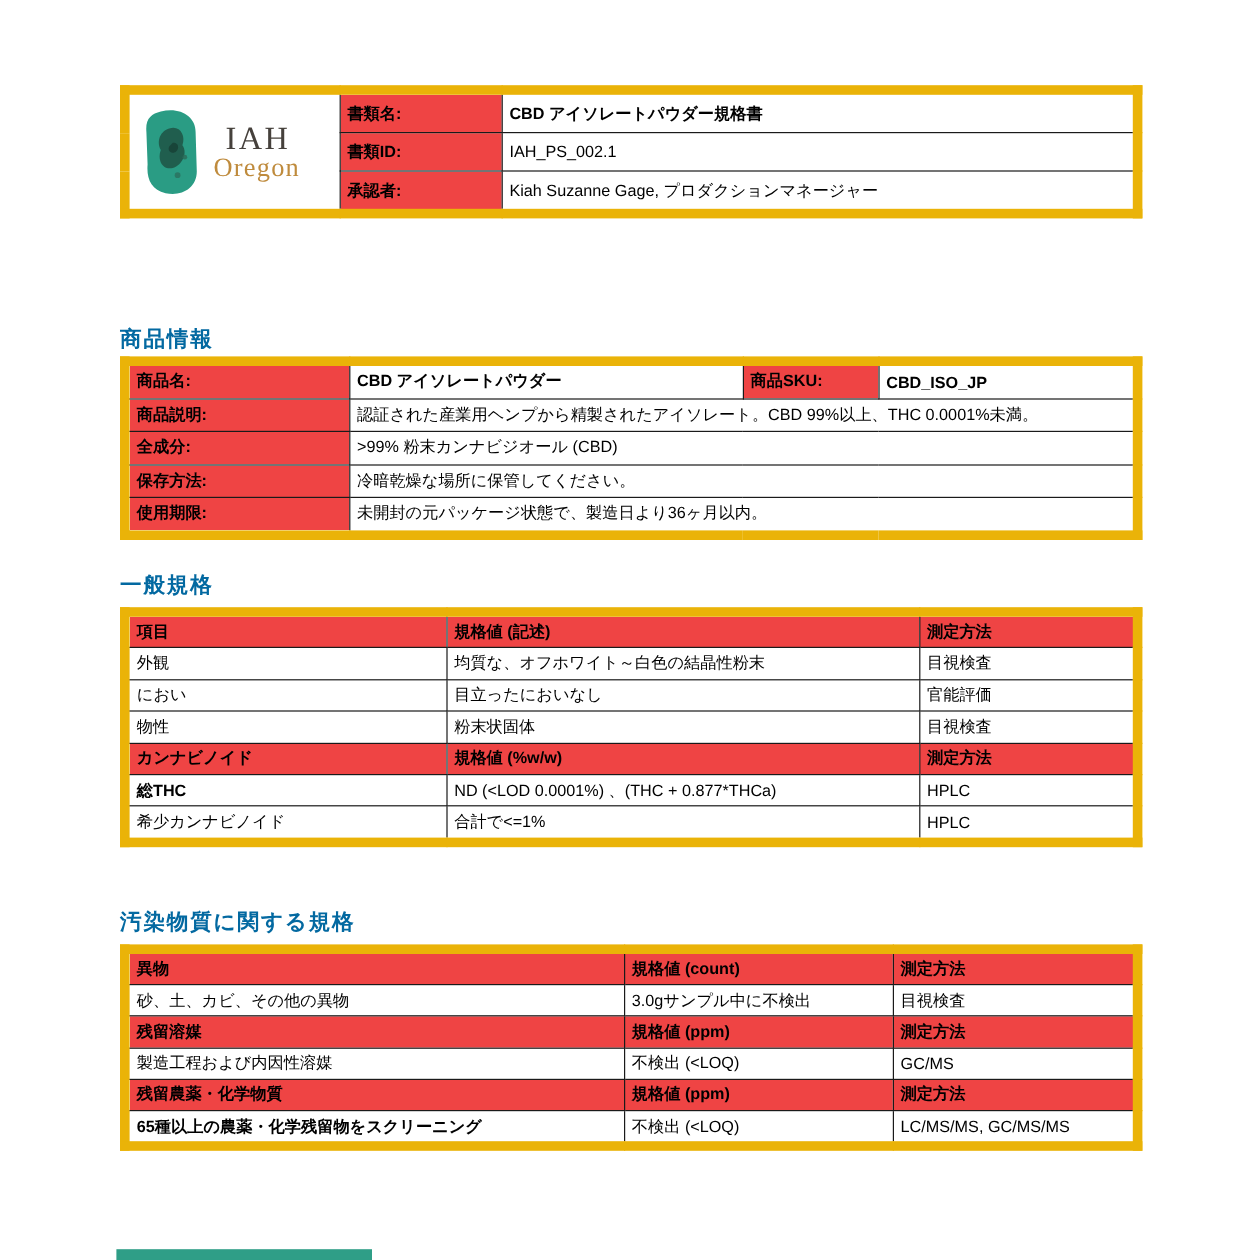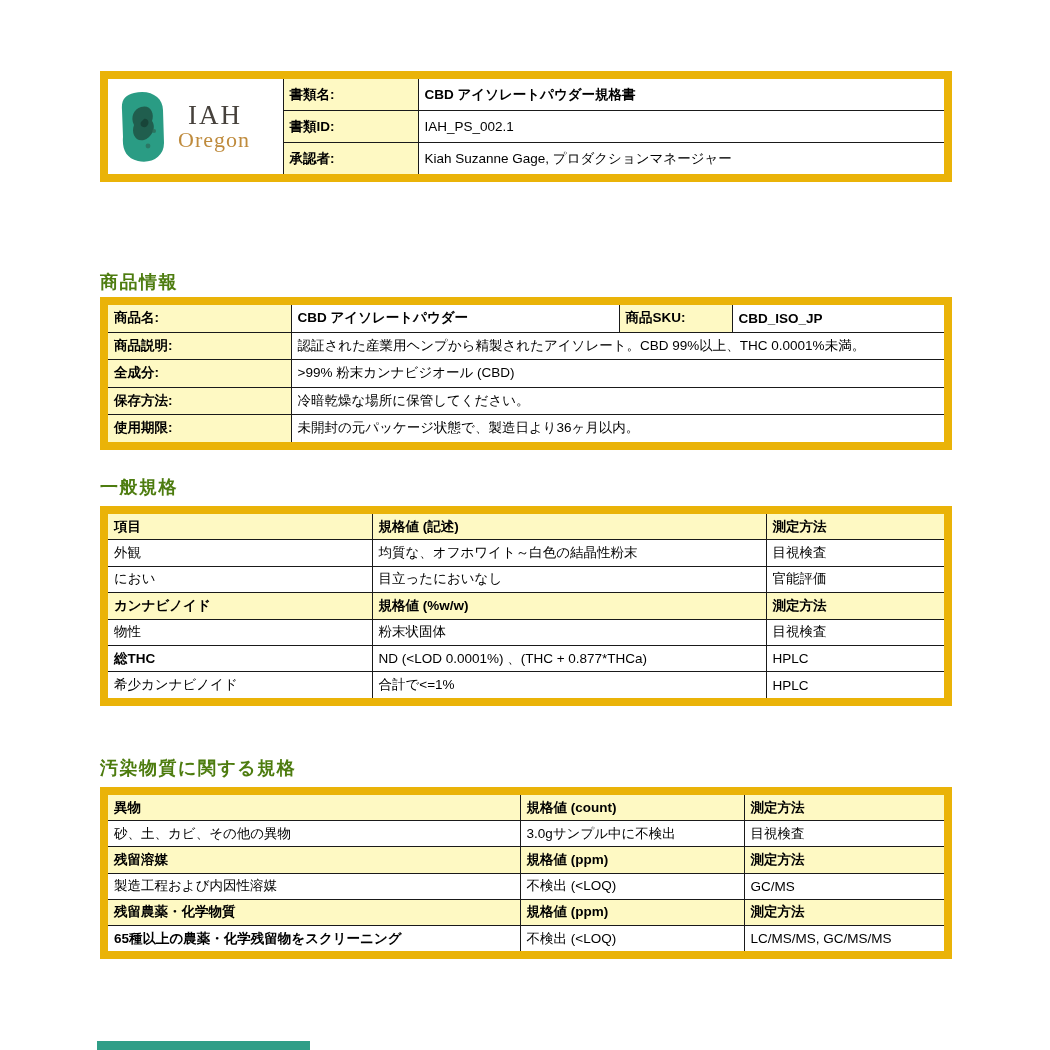--- a/index.html
+++ b/index.html
@@ -5,23 +5,23 @@
   html,body{
     margin:0;padding:0;width:1050px;height:1050px;background:#ffffff;
     font-family:"Liberation Sans","DejaVu Sans",sans-serif;color:#000;
     overflow:hidden;position:relative;
   }
   .abs{position:absolute;}
   table{border-collapse:collapse;table-layout:fixed;background:#fff;}
   table.doc{border:8px solid #eab308;}
   td{border:1px solid #1a1a1a;padding:2px 6px;font-size:13.5px;vertical-align:middle;
      overflow:hidden;white-space:nowrap;}
-  .green{background:#fef9c3;}
+  .green{background:#ef4444;}
   .b{font-weight:bold;}
-  .section-title{font-size:18px;font-weight:bold;letter-spacing:1.5px;color:#4d7c0f;}
+  .section-title{font-size:18px;font-weight:bold;letter-spacing:1.5px;color:#0369a1;}
   
   #header-table{left:100px;top:71px;width:844px;}
   #header-table td{height:27px;}
   #logo-cell{padding:2px 4px;}
   .logo-wrap{display:flex;align-items:center;gap:12px;padding-left:8px;}
   .logo-text{font-family:"Liberation Serif","DejaVu Serif",serif;line-height:1.02;}
   .logo-line1{font-size:27px;color:#46413c;padding-left:10px;letter-spacing:2px;}
   .logo-line2{font-size:22px;color:#bf8b3d;letter-spacing:1px;}
   
   #product-title{left:100px;top:270px;}
@@ -129,30 +129,30 @@
     <td>外観</td>
     <td>均質な、オフホワイト～白色の結晶性粉末</td>
     <td>目視検査</td>
   </tr>
   <tr>
     <td>におい</td>
     <td>目立ったにおいなし</td>
     <td>官能評価</td>
   </tr>
   <tr>
-    <td class="green b">カンナビノイド</td>
-    <td class="green b">規格値 (%w/w)</td>
-    <td class="green b">測定方法</td>
-  </tr>
-  <tr>
     <td>物性</td>
     <td>粉末状固体</td>
     <td>目視検査</td>
   </tr>
   <tr>
+    <td class="green b">カンナビノイド</td>
+    <td class="green b">規格値 (%w/w)</td>
+    <td class="green b">測定方法</td>
+  </tr>
+  <tr>
     <td class="b">総THC</td>
     <td>ND (&lt;LOD 0.0001%) 、(THC + 0.877*THCa)</td>
     <td>HPLC</td>
   </tr>
   <tr>
     <td>希少カンナビノイド</td>
     <td>合計で&lt;=1%</td>
     <td>HPLC</td>
   </tr>
 </tbody>

